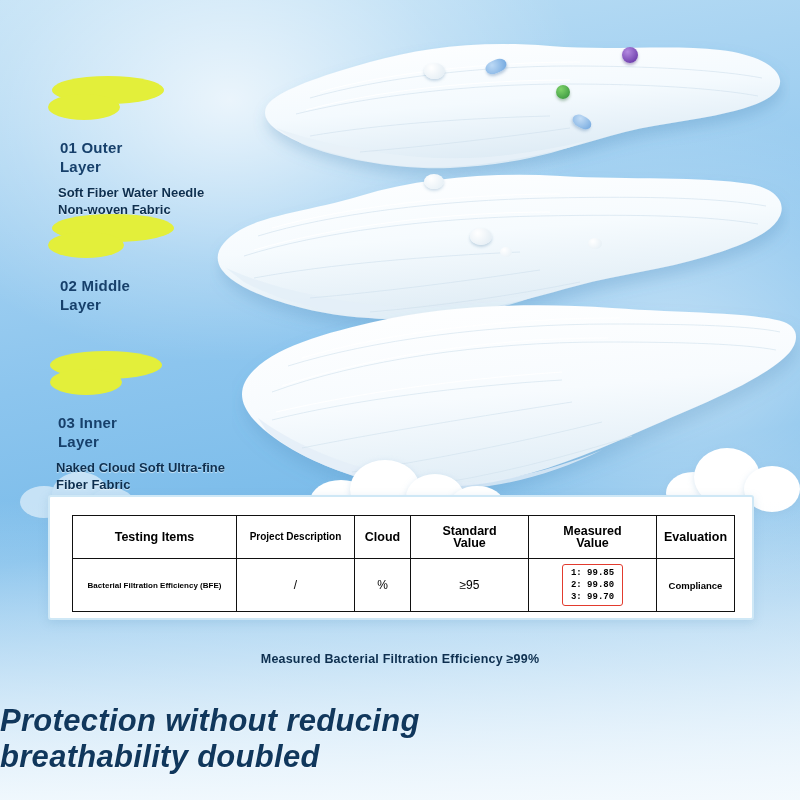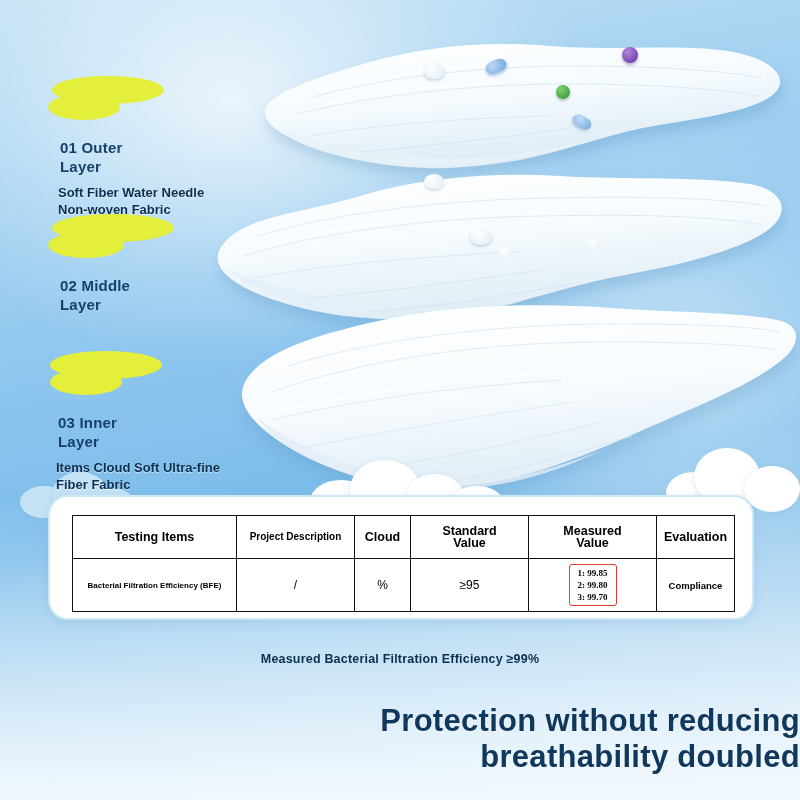--- a/index.html
+++ b/index.html
@@ -100,21 +100,21 @@
 
   
   .card {
     position: absolute;
     left: 48px;
     top: 495px;
     width: 706px;
     height: 125px;
     background: #ffffff;
     border: 2px solid #cfe8f6;
-    border-radius: 20px;
+    border-radius: 3px;
     box-shadow: 0 3px 10px rgba(120,170,205,0.28);
     box-sizing: border-box;
   }
   table.spec {
     position: absolute;
     left: 22px;
     top: 18px;
     width: 662px;
     border-collapse: collapse;
     table-layout: fixed;
@@ -142,21 +142,21 @@
   }
   table.spec td.mid { font-size: 12px; font-weight: normal; }
   table.spec td.eval { font-size: 9.5px; }
   .measured-box {
     display: inline-block;
     border: 1.6px solid #e23b2e;
     border-radius: 3px;
     padding: 2px 8px;
     font-size: 9px;
     line-height: 12px;
-    font-family: Liberation Serif, serif;
+    font-family: Liberation Mono, monospace;
     text-align: left;
     color: #000;
     white-space: pre-line;
   }
 
   .caption {
     position: absolute;
     left: 0;
     top: 652px;
     width: 800px;
@@ -164,28 +164,29 @@
     font-size: 12.5px;
     font-weight: bold;
     color: #0d2f4f;
     letter-spacing: .2px;
   }
   .headline {
     position: absolute;
     left: 0;
     top: 703px;
     width: 800px;
-    text-align: right;
+    text-align: left;
     font-size: 31px;
     font-weight: bold;
     color: #10375c;
     line-height: 36px;
     letter-spacing: .3px;
     white-space: pre-line;
     text-shadow: 0 1px 2px rgba(255,255,255,0.55);
+    font-style: italic;
   }
 </style>
 </head>
 <body>
 
 <div id="poster">
 
   <div class="sky-glow"></div>
   <div class="sky-glow2"></div>
 
@@ -345,21 +346,21 @@
     </div>
   </div>
 
   <div class="label-group" style="left:56px; top:355px;">
     <div class="badge">
       <span class="hl" style="left:-6px; top:-4px; width:112px; height:28px;"></span>
       <span class="hl" style="left:-6px; top:14px; width:72px; height:26px;"></span>
       <span class="txt">03 Inner
 Layer</span>
     </div>
-    <div class="sublabel">Items Cloud Soft Ultra-fine
+    <div class="sublabel">Naked Cloud Soft Ultra-fine
 Fiber Fabric</div>
   </div>
 
   <div class="card">
     <table class="spec">
       <colgroup>
         <col style="width:164px">
         <col style="width:118px">
         <col style="width:56px">
         <col style="width:118px">

